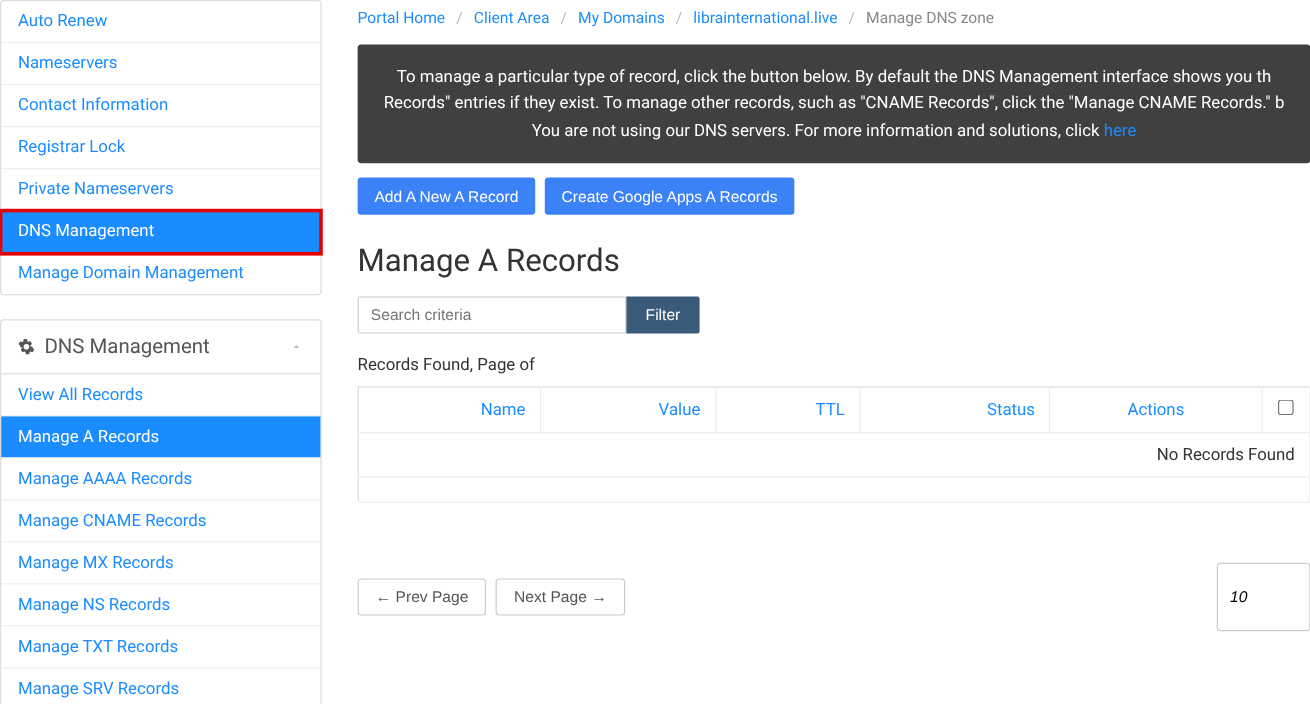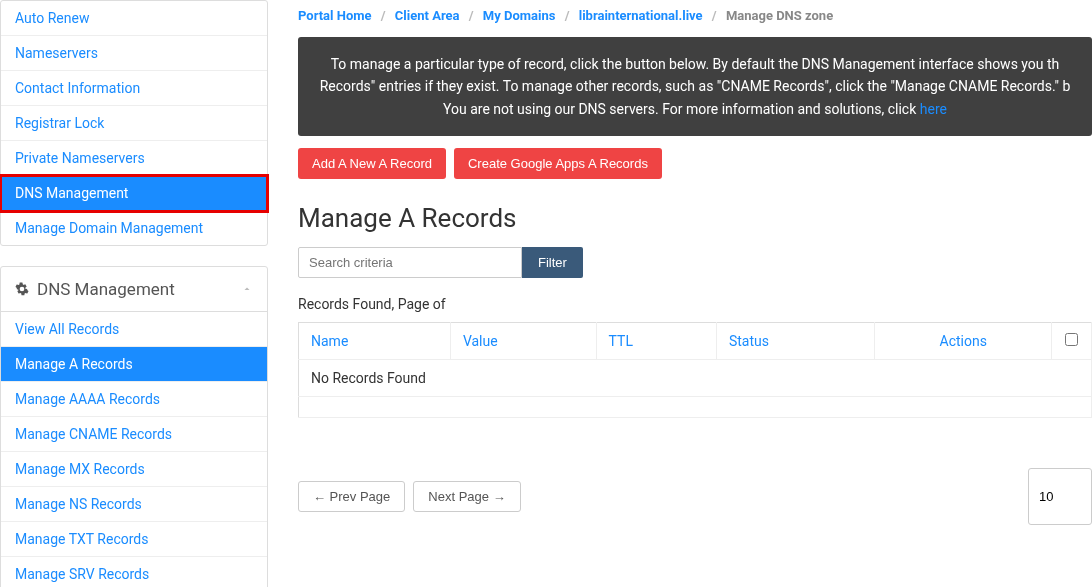--- a/index.html
+++ b/index.html
@@ -67,21 +67,20 @@
       justify-content: center;
     }
     .gear-icon svg { width: 14px; height: 14px; fill: #555; }
     .chevron-icon svg { width: 12px; height: 12px; fill: #bbb; }
     
     
     .breadcrumb {
       padding: 8px 0 14px 0;
       font-size: 13px;
       color: #888;
-      font-weight: bold;
     }
     .breadcrumb a { color: #1a8cff; text-decoration: none; }
     .breadcrumb .sep { padding: 0 6px; color: #bbb; }
     
     
     .alert {
       background: #404040;
       color: #fff;
       padding: 16px 20px;
       border-radius: 3px;
@@ -95,21 +94,21 @@
     
     
     .btn-row { display: flex; gap: 8px; margin-bottom: 24px; }
     .btn {
       padding: 8px 14px;
       border: none;
       border-radius: 3px;
       font-size: 13px;
       cursor: pointer;
     }
-    .btn-primary { background: #ef4444; color: #fff; }
+    .btn-primary { background: #3b82f6; color: #fff; }
     
     
     h1 {
       font-size: 26px;
       font-weight: 400;
       color: #333;
       margin-bottom: 14px;
     }
     
     
@@ -138,21 +137,21 @@
     .records-meta { font-size: 14px; color: #333; margin-bottom: 10px; }
     
     
     .table {
       width: 100%;
       border-collapse: collapse;
       border: 1px solid #ddd;
     }
     .table th, .table td {
       padding: 10px 12px;
-      text-align: left;
+      text-align: right;
       border-bottom: 1px solid #eee;
       border-right: 1px solid #eee;
       font-size: 14px;
     }
     .table th {
       font-weight: 400;
       color: #1a8cff;
       background: #fff;
     }
     .table th.actions-col { text-align: center; }
@@ -171,25 +170,26 @@
     .pag-btn {
       padding: 7px 14px;
       border: 1px solid #ccc;
       background: #fff;
       border-radius: 3px;
       font-size: 13px;
       color: #555;
       cursor: pointer;
     }
     .page-size {
-      width: 64px;
+      width: 78px;
       padding: 20px 10px;
       border: 1px solid #ccc;
       border-radius: 3px;
       font-size: 13px;
+      font-style: italic;
     }
   </style>
 </head>
 <body>
 
 <div class="layout">
   <aside class="sidebar">
     <div class="panel">
       <ul class="panel-list">
         <li>

